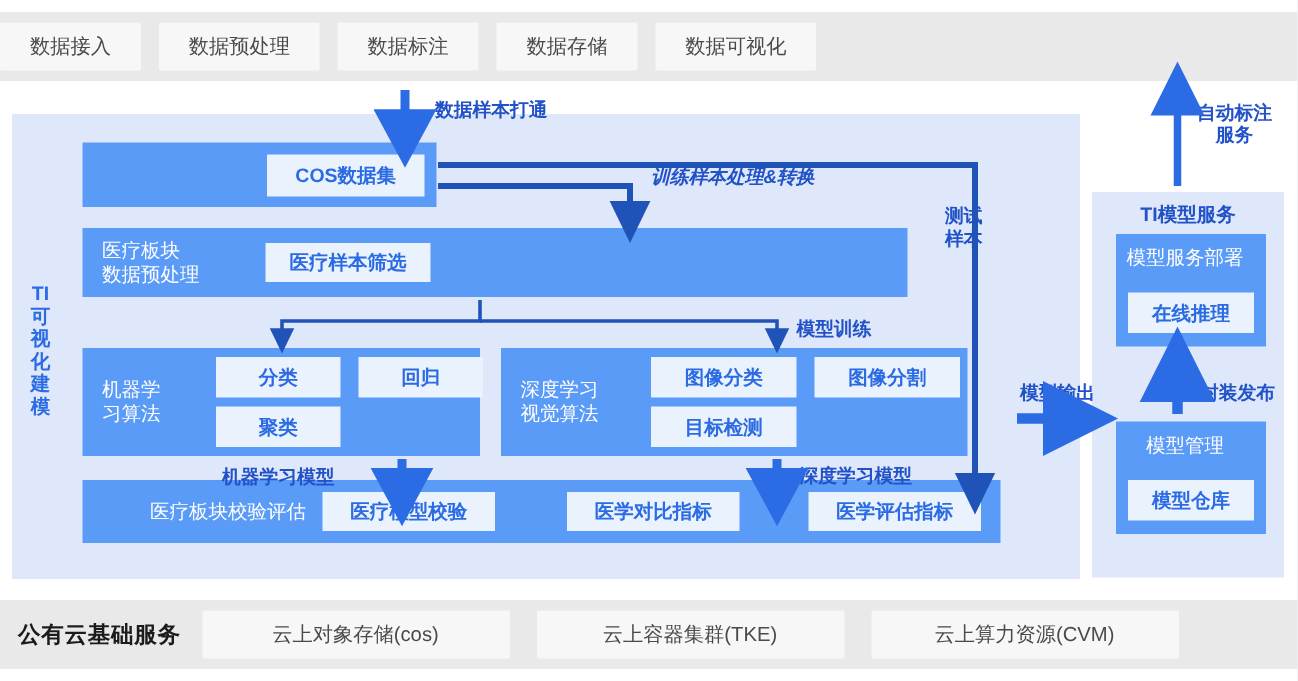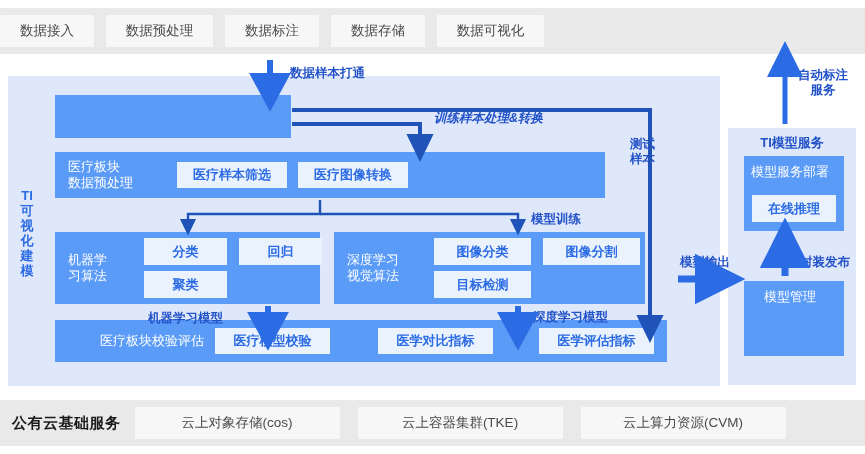--- a/index.html
+++ b/index.html
@@ -83,27 +83,27 @@
 <div id="svc-panel"></div>
 
 <div class="vlabel" style="left:18px; top:188px;">TI
 可
 视
 化
 建
 模</div>
 
 <div class="blk" style="left:55px; top:95px; width:236px; height:43px;">
+  <span class="pill" style="position:absolute; left:123px; top:8px; width:105px; height:28px;">COS数据集</span>
 </div>
 
 <div class="blk" style="left:55px; top:152px; width:550px; height:46px;">
   <span class="blk-label">医疗板块
 数据预处理</span>
   <span class="pill" style="position:absolute; left:122px; top:10px; width:110px; height:26px;">医疗样本筛选</span>
-  <span class="pill" style="position:absolute; left:243px; top:10px; width:110px; height:26px;">医疗图像转换</span>
 </div>
 
 <div class="blk" style="left:55px; top:232px; width:265px; height:72px;">
   <span class="blk-label">机器学
 习算法</span>
   <span class="pill" style="position:absolute; left:89px; top:6px; width:83px; height:27px;">分类</span>
   <span class="pill" style="position:absolute; left:184px; top:6px; width:83px; height:27px;">回归</span>
   <span class="pill" style="position:absolute; left:89px; top:39px; width:83px; height:27px;">聚类</span>
 </div>
 
@@ -124,20 +124,21 @@
 
 <div class="abs" style="left:728px; top:134px; width:128px; text-align:center; color:#2252c8; font-weight:bold; font-size:13px;">TI模型服务</div>
 
 <div class="blk" style="left:744px; top:156px; width:100px; height:75px; display:block;">
   <div class="blk-label" style="padding-left:0; text-align:center; padding-top:8px;">模型服务部署</div>
   <span class="pill" style="position:absolute; left:8px; top:39px; width:84px; height:27px;">在线推理</span>
 </div>
 
 <div class="blk" style="left:744px; top:281px; width:100px; height:75px; display:block;">
   <div class="blk-label" style="padding-left:0; text-align:center; padding-top:8px;">模型管理</div>
+  <span class="pill" style="position:absolute; left:8px; top:39px; width:84px; height:27px;">模型仓库</span>
 </div>
 
 <div class="flowlabel" style="left:290px; top:66px;">数据样本打通</div>
 <div class="flowlabel" style="left:434px; top:111px;font-style:italic;">训练样本处理&amp;转换</div>
 <div class="flowlabel" style="left:531px; top:212px;">模型训练</div>
 <div class="flowlabel" style="left:630px; top:137px; width:34px;">测试
 样本</div>
 <div class="flowlabel" style="left:148px; top:311px;">机器学习模型</div>
 <div class="flowlabel" style="left:533px; top:310px;">深度学习模型</div>
 <div class="flowlabel" style="left:680px; top:255px;">模型输出</div>

